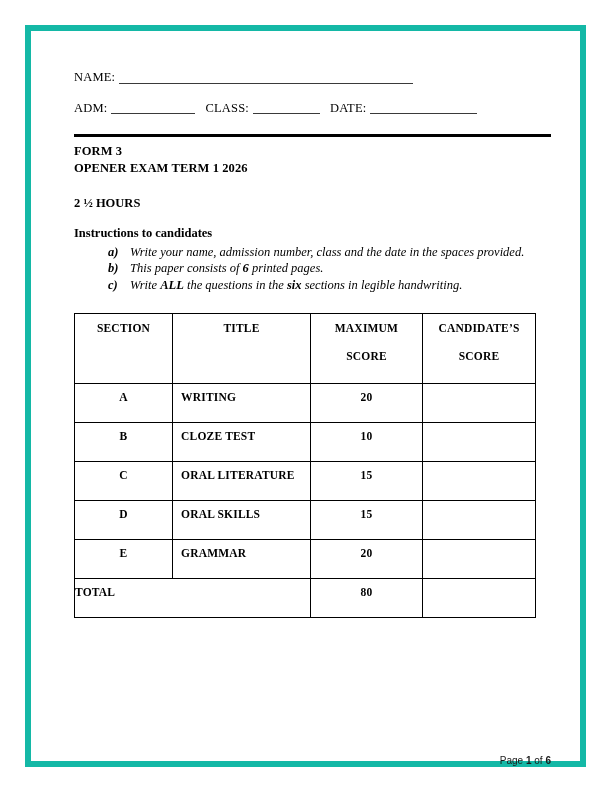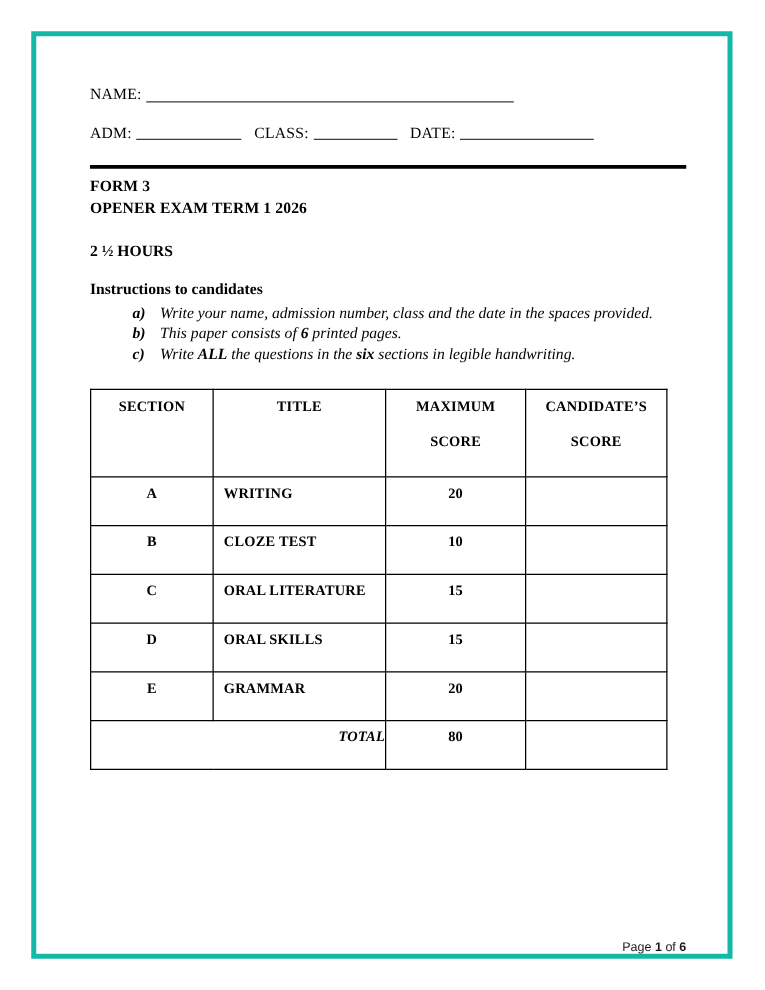--- a/index.html
+++ b/index.html
@@ -17,21 +17,21 @@
     overflow: hidden;
   }
 
   
   #page-sheet {
     position: absolute;
     left: 25px;
     top: 25px;
     width: 561px;
     height: 742px;
-    border: 4px solid #14b8a6;
+    border: 6px solid #14b8a6;
     background: #ffffff;
     box-sizing: border-box;
   }
 
   #content {
     position: absolute;
     left: 43px;   
     top: 40px;
     width: 477px; 
   }
@@ -162,22 +162,21 @@
   table.score-table tbody td {
     height: 39px;
     padding-top: 7px;
     box-sizing: border-box;
   }
   table.score-table td.title-cell {
     text-align: left;
     padding-left: 8px;
   }
   table.score-table td.total-cell {
-    text-align: right;
-    font-style: italic;
+    text-align: left;
   }
   table.score-table td.blank { }
 
   
   .footer {
     position: absolute;
     right: 0;
     top: 684px;
     font-family: "Liberation Sans", "DejaVu Sans", sans-serif;
     font-size: 10px;

